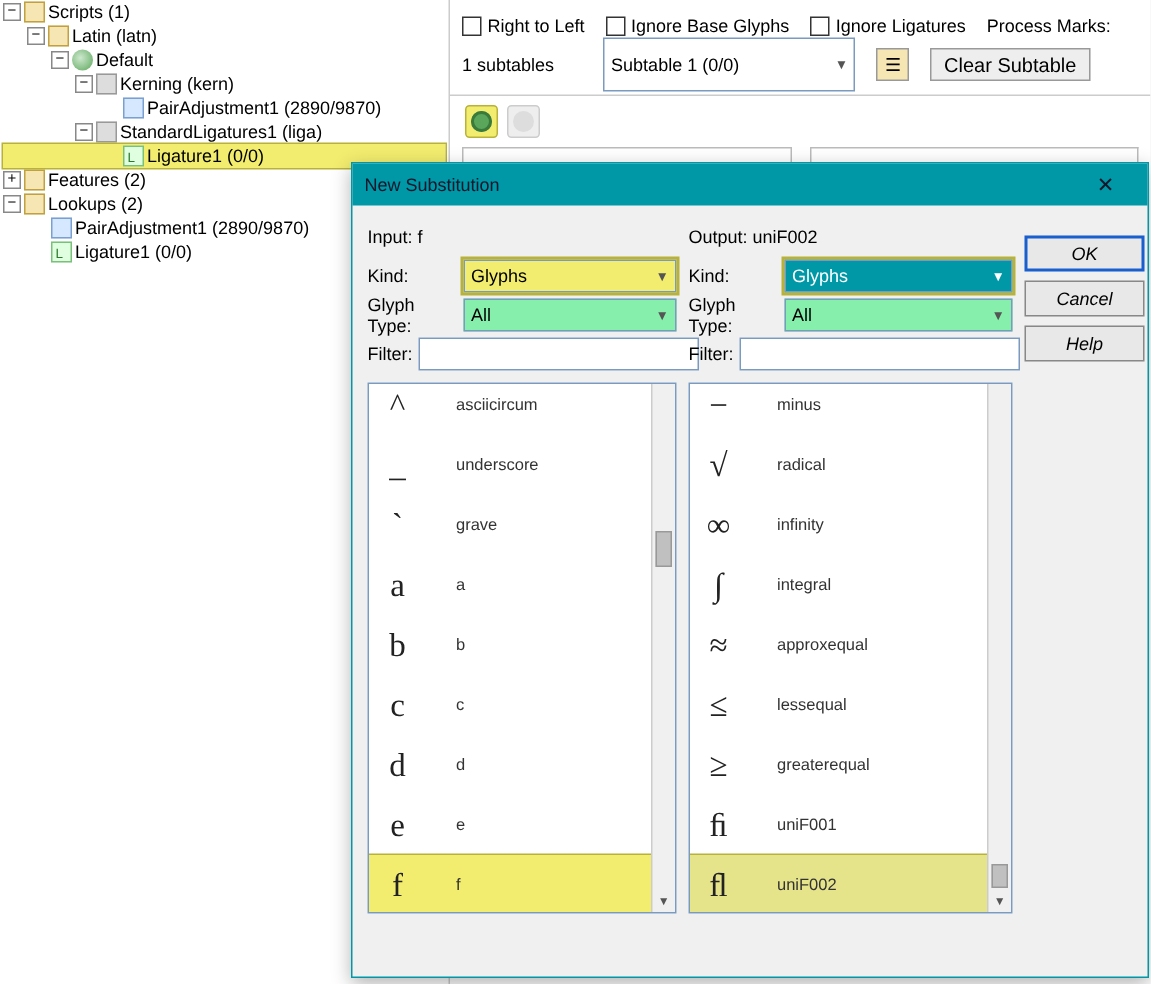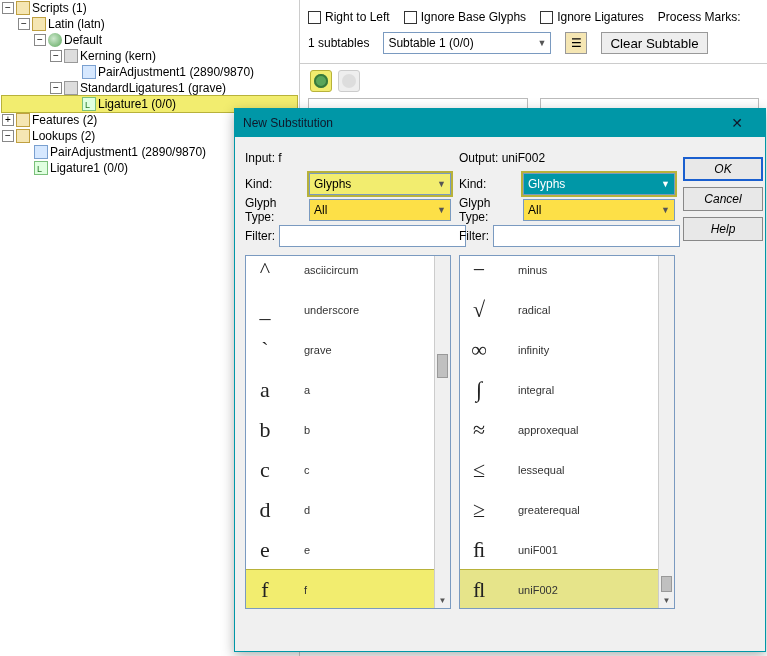--- a/index.html
+++ b/index.html
@@ -42,21 +42,21 @@
   .hl-row { background:#f2ed6f; outline:1px solid #b8b23a; }
   .toolbar {
     position:absolute;
     left:300px; top:0; right:0; height:64px;
     border-bottom:1px solid #ccc;
     padding:4px 8px;
   }
   .toolbar-row { display:flex; align-items:center; gap:14px; height:26px;}
   .chk { display:inline-flex; align-items:center; gap:4px;}
   .chk .box { width:13px; height:13px; border:1px solid #333; display:inline-block;}
-  .subtable-select { flex:0 0 168px; height:22px; border:1px solid #7a9ac0; background:#fff; display:flex; align-items:center; padding:0 4px; justify-content:space-between;}
+  .subtable-select { flex:0 0 168px; height:36px; border:1px solid #7a9ac0; background:#fff; display:flex; align-items:center; padding:0 4px; justify-content:space-between;margin-left:19px;}
   .small-btn { width:22px; height:22px; border:1px solid #999; background:#f5e6b3; display:inline-flex; align-items:center; justify-content:center;}
   .btn-clear { height:22px; border:1px solid #999; background:#eee; padding:0 8px;}
   .add-row { position:absolute; left:310px; top:70px; display:flex; gap:6px; align-items:center;}
   .circle-btn { width:22px; height:22px; border-radius:3px; display:inline-flex; align-items:center; justify-content:center;}
   .circle-add { background:#f2ed6f; border:1px solid #b8b23a;}
   .circle-add::after{content:""; width:14px; height:14px; border-radius:50%; background:#5aa65a; box-shadow:inset 0 0 0 2px #3a7a3a;}
   .circle-rem { background:#eee; border:1px solid #ccc;}
   .circle-rem::after{content:""; width:14px; height:14px; border-radius:50%; background:#ddd;}
   .splitter-stub { position:absolute; left:308px; top:98px; right:8px; height:10px; display:flex; gap:12px;}
   .splitter-stub div { flex:1; border:1px solid #bbb; border-bottom:none; height:10px;}
@@ -76,21 +76,21 @@
     font-size:12px;
   }
   .dlg-title .close { margin-left:auto; width:40px; text-align:center; font-size:14px;}
   .dlg-body { flex:1; display:flex; padding:8px 10px 10px 10px; gap:8px;}
   .col { display:flex; flex-direction:column; }
   .col-input { width:206px; }
   .col-output { width:216px; }
   .col-btns { flex:1; display:flex; flex-direction:column; gap:6px; padding-top:12px;font-style:italic;}
   .field-row { display:flex; align-items:center; height:26px; gap:4px;}
   .field-row label { width:60px;}
-  .sel { flex:1; height:22px; border:1px solid #7a9ac0; background:#fde047; display:flex; align-items:center; justify-content:space-between; padding:0 4px;}
+  .sel { flex:1; height:22px; border:1px solid #7a9ac0; background:#86efac; display:flex; align-items:center; justify-content:space-between; padding:0 4px;}
   .sel.hl { background:#f2ed6f; outline:2px solid #b8b23a;}
   .sel.hl.sel-out { background:#0097a7; color:#fff;}
   .sel .arr, .subtable-select .arr { font-size:9px; color:#555;}
   .txt { flex:1; height:22px; border:1px solid #7a9ac0; background:#fff; padding:0 4px;}
   .glyph-list {
     margin-top:6px;
     border:1px solid #7a9ac0;
     background:#fff;
     height:354px;
     overflow:hidden;
@@ -149,21 +149,21 @@
       <span class="sp"></span>
     <span class="ic ic-adj"></span>
     <span>PairAdjustment1 (2890/9870)</span>
   </div>
   <div class="tree-row">
     <span class="sp"></span>
       <span class="sp"></span>
       <span class="sp"></span>
     <span class="tg">−</span>
     <span class="ic ic-pkg"></span>
-    <span>StandardLigatures1 (grave)</span>
+    <span>StandardLigatures1 (liga)</span>
   </div>
   <div class="tree-row hl-row">
     <span class="sp"></span>
       <span class="sp"></span>
       <span class="sp"></span>
       <span class="sp"></span>
       <span class="sp"></span>
     <span class="ic ic-lig"></span>
     <span>Ligature1 (0/0)</span>
   </div>

